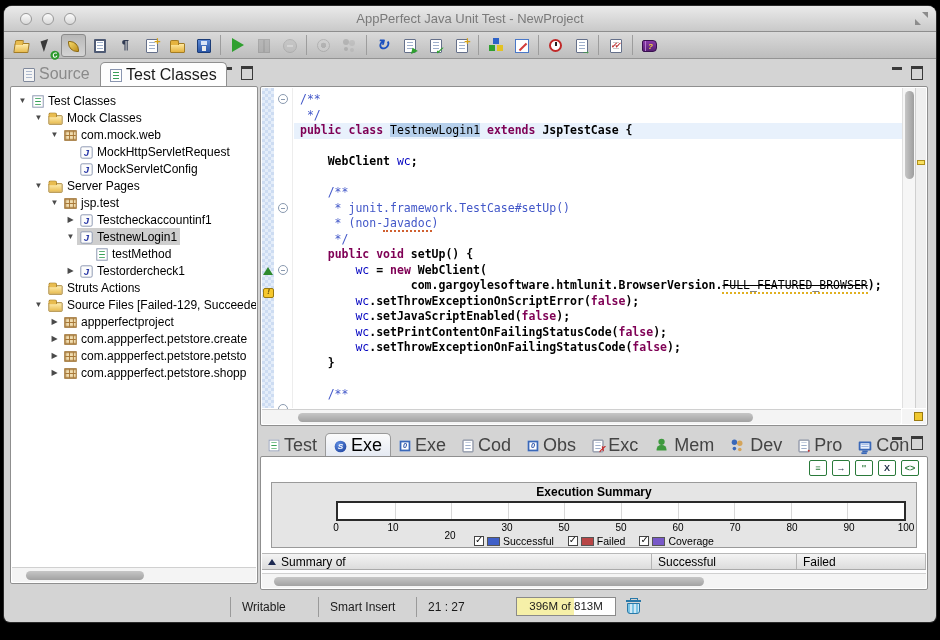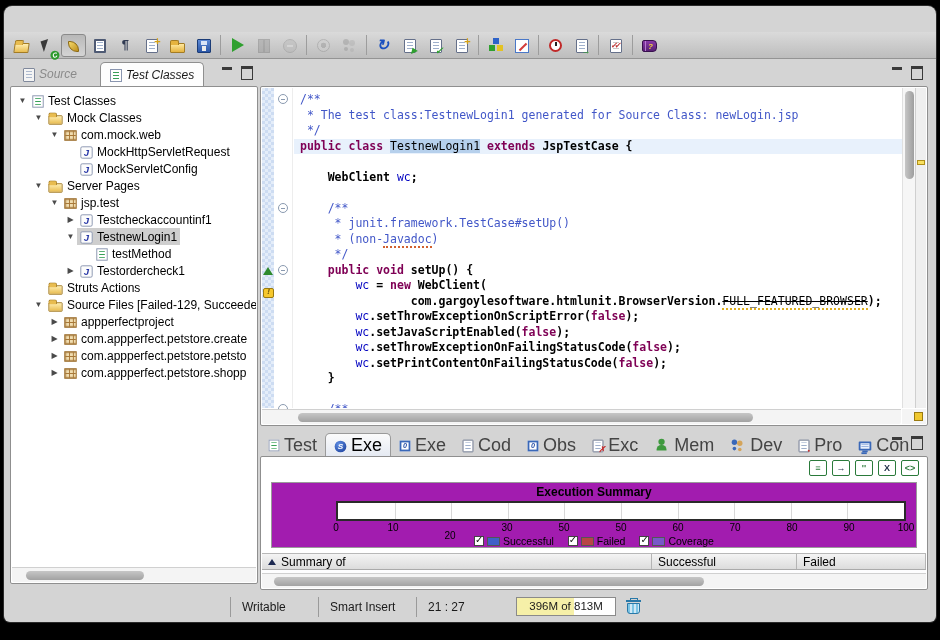--- a/index.html
+++ b/index.html
@@ -76,21 +76,21 @@
 .i-jclass{width:13px;height:13px;margin-top:1px;background:#fcfcfc;border:1px solid #8a96b0;border-radius:2px;}
 .i-jclass::after{content:"J";position:absolute;left:0;top:0;width:11px;text-align:center;font-size:10px;font-weight:bold;color:#2636a6;}
 .i-jwarn::before{content:"";position:absolute;left:-3px;bottom:-2px;width:8px;height:7px;background:#f6c82e;border:1px solid #9a7a10;clip-path:polygon(50% 0,100% 100%,0 100%);}
 .i-package{width:13px;height:11px;margin-top:2px;background-color:#f0ddb0;background-image:linear-gradient(#a87838 1px,transparent 1px),linear-gradient(90deg,#a87838 1px,transparent 1px);background-size:4px 4px;border:1px solid #96682c;}
 .i-tdoc{width:12px;height:13px;margin-top:1px;background:#fff;border:1px solid #8a96b0;}
 .i-tdoc::after{content:"";position:absolute;left:2px;right:2px;top:2px;bottom:2px;background:repeating-linear-gradient(#38a058 0 1px,transparent 1px 3px);}
 .i-srcdoc{opacity:.75;}
 
 .tabrow{position:absolute;left:0;right:0;top:0;height:26px;}
 .panelbody{position:absolute;left:0;right:0;top:26px;bottom:0;background:#fff;border:1px solid #8f8f8f;border-radius:2px;}
-.ptab{position:absolute;top:2px;height:24px;display:flex;align-items:center;gap:4px;padding:0 9px;font-size:12px;color:#8a8a8a;border-radius:5px 5px 0 0;font-style:italic;}
+.ptab{position:absolute;top:2px;height:24px;display:flex;align-items:center;gap:4px;padding:0 9px;font-size:16px;color:#8a8a8a;border-radius:5px 5px 0 0;}
 .ptab.active{background:#fdfdfd;border:1px solid #8f8f8f;border-bottom:none;color:#1a1a1a;z-index:2;}
 .winbtns{position:absolute;right:6px;top:6px;display:flex;gap:8px;}
 .wb{width:11px;height:11px;position:relative;}
 .wb-min::after{content:"";position:absolute;left:0;top:1px;width:10px;height:3px;background:#3a3a3a;}
 .wb-max::after{content:"";position:absolute;left:0;top:0;width:10px;height:10px;border:1px solid #3a3a3a;border-top:3px solid #3a3a3a;}
 .hscroll{position:absolute;left:1px;right:1px;bottom:1px;height:15px;background:#f4f4f4;border-top:1px solid #d0d0d0;border-radius:0 0 2px 2px;}
 .hscroll .thumb{position:absolute;top:3px;height:9px;border-radius:5px;background:linear-gradient(#c6c6c6,#a2a2a2);}
 
 #leftpanel{position:absolute;left:6px;top:54px;width:248px;height:524px;}
 #tree{position:absolute;left:1px;right:1px;top:1px;bottom:17px;overflow:hidden;padding-top:4px;}
@@ -131,21 +131,21 @@
 #ocorner i{position:absolute;right:3px;top:3px;width:9px;height:9px;background:#f0c830;border:1px solid #9a7a10;}
 #ehscroll{right:26px;}
 
 #bottompanel{position:absolute;left:256px;top:424px;width:668px;height:160px;}
 #bp-tabs{height:28px;}
 .btab{position:relative;float:left;height:24px;margin-top:3px;display:flex;align-items:center;gap:4px;padding:0 8px;font-size:18px;color:#444;}
 .btab.active{background:linear-gradient(#fbfbfb,#e4e9f2);border:1px solid #9a9a9a;border-bottom:none;border-radius:5px 5px 0 0;color:#000;}
 .btab .icn{transform:scale(.9);}
 #exprow{position:absolute;right:8px;top:3px;display:flex;gap:5px;}
 .exp{width:18px;height:16px;background:#fff;border:1px solid #2a7a3a;border-radius:2px;position:relative;font-size:9px;font-weight:bold;text-align:center;line-height:14px;color:#2a7a3a;}
-#chartbox{position:absolute;left:10px;right:10px;top:25px;height:66px;border:1px solid #9a9a9a;background:#a21caf;}
+#chartbox{position:absolute;left:10px;right:10px;top:25px;height:66px;border:1px solid #9a9a9a;background:#e5e5e5;}
 #charttitle{text-align:center;font-size:12px;font-weight:bold;color:#000;padding-top:2px;}
 #bartrack{position:relative;margin:2px 10px 0 64px;height:20px;border:2px solid #2a2a2a;background:#fff;}
 .gl{position:absolute;top:0;bottom:0;width:1px;background:#d8d8d8;}
 #tickrow{position:relative;margin:1px 10px 0 64px;height:12px;font-size:10px;color:#000;}
 #tickrow span{position:absolute;transform:translateX(-50%);}
 #legend{display:flex;justify-content:center;gap:14px;margin-top:1px;font-size:10.5px;color:#000;align-items:center;}
 .litem{display:flex;align-items:center;gap:3px;}
 .cb{width:10px;height:10px;background:#fff;border:1px solid #444;position:relative;}
 .cb::after{content:"✓";position:absolute;left:0;top:-3px;font-size:10px;color:#111;}
 .sw{width:13px;height:9px;border:1px solid #555;}
@@ -163,20 +163,30 @@
 #trash{position:absolute;left:622px;top:6px;width:15px;height:17px;}
 #trash .lid{position:absolute;left:0;top:2px;width:15px;height:2px;background:#2878a8;}
 #trash .lid::before{content:"";position:absolute;left:4px;top:-2px;width:6px;height:2px;border:1px solid #2878a8;border-bottom:none;}
 #trash .can{position:absolute;left:1px;top:5px;width:13px;height:11px;border:1px solid #2878a8;border-radius:0 0 3px 3px;background:repeating-linear-gradient(90deg,#7cc4e4 0 2px,#cfe9f6 2px 4px);}
 </style>
 </head>
 <body>
 
 <div id="win">
 
+  <div id="titlebar">
+    <span class="light" style="left:16px"></span>
+    <span class="light" style="left:38px"></span>
+    <span class="light" style="left:60px"></span>
+    <div id="title">AppPerfect Java Unit Test - NewProject</div>
+    <div id="rzicon">
+        <i class="rz1"></i>
+        <i class="rz2"></i>
+      </div>
+  </div>
 
   <div id="toolbar">
       <span class="tbgroup">
         <span class="tbtn">
           <i class="icn i-folder-open"></i>
         </span>
         <span class="tbtn">
           <i class="icn i-cursor-c"></i>
         </span>
         <span class="tbtn pressed">
@@ -423,37 +433,36 @@
         </div>
       <div id="foldcol">
           <i class="fold" style="top: 6px;"></i>
           <i class="fold" style="top: 114.5px;"></i>
           <i class="fold" style="top: 176.5px;"></i>
           <i class="fold" style="top: 316px;"></i>
         </div>
       <div id="codearea">
           <div id="codelines">
             <div class="cl"><span class="sg-c">/**</span></div>
-            <div class="cl"><span class="sg-c"> * The test class:TestnewLogin1 generated for Source Class: newLogin.jsp</span></div>
             <div class="cl"><span class="sg-c"> */</span></div>
             <div class="cl hl"><span class="sg-k">public</span><span class="sg-p"> </span><span class="sg-k">class</span><span class="sg-p"> </span><span class="sg-occ">TestnewLogin1</span><span class="sg-p"> </span><span class="sg-k">extends</span><span class="sg-p"> JspTestCase {</span></div>
             <div class="cl"></div>
             <div class="cl"><span class="sg-p">    WebClient </span><span class="sg-f">wc</span><span class="sg-p">;</span></div>
             <div class="cl"></div>
             <div class="cl"><span class="sg-c">    /**</span></div>
             <div class="cl"><span class="sg-c">     * junit.framework.TestCase#setUp()</span></div>
             <div class="cl"><span class="sg-c">     * (non-</span><span class="sg-csp">Javadoc</span><span class="sg-c">)</span></div>
             <div class="cl"><span class="sg-c">     */</span></div>
             <div class="cl"><span class="sg-p">    </span><span class="sg-k">public</span><span class="sg-p"> </span><span class="sg-k">void</span><span class="sg-p"> setUp() {</span></div>
             <div class="cl"><span class="sg-p">        </span><span class="sg-f">wc</span><span class="sg-p"> = </span><span class="sg-k">new</span><span class="sg-p"> WebClient(</span></div>
             <div class="cl"><span class="sg-p">                com.gargoylesoftware.htmlunit.BrowserVersion.</span><span class="sg-dep">FULL_FEATURED_BROWSER</span><span class="sg-p">);</span></div>
             <div class="cl"><span class="sg-p">        </span><span class="sg-f">wc</span><span class="sg-p">.setThrowExceptionOnScriptError(</span><span class="sg-k">false</span><span class="sg-p">);</span></div>
             <div class="cl"><span class="sg-p">        </span><span class="sg-f">wc</span><span class="sg-p">.setJavaScriptEnabled(</span><span class="sg-k">false</span><span class="sg-p">);</span></div>
+            <div class="cl"><span class="sg-p">        </span><span class="sg-f">wc</span><span class="sg-p">.setPrintContentOnFailingStatusCode(</span><span class="sg-k">false</span><span class="sg-p">);</span></div>
             <div class="cl"><span class="sg-p">        </span><span class="sg-f">wc</span><span class="sg-p">.setThrowExceptionOnFailingStatusCode(</span><span class="sg-k">false</span><span class="sg-p">);</span></div>
-            <div class="cl"><span class="sg-p">        </span><span class="sg-f">wc</span><span class="sg-p">.setPrintContentOnFailingStatusCode(</span><span class="sg-k">false</span><span class="sg-p">);</span></div>
             <div class="cl"><span class="sg-p">    }</span></div>
             <div class="cl"></div>
             <div class="cl"><span class="sg-c">    /**</span></div>
           </div>
         </div>
       <div id="vscroll">
           <div class="thumb"></div>
         </div>
       <div id="oruler">
           <i class="omark" style="top:72px"></i>

